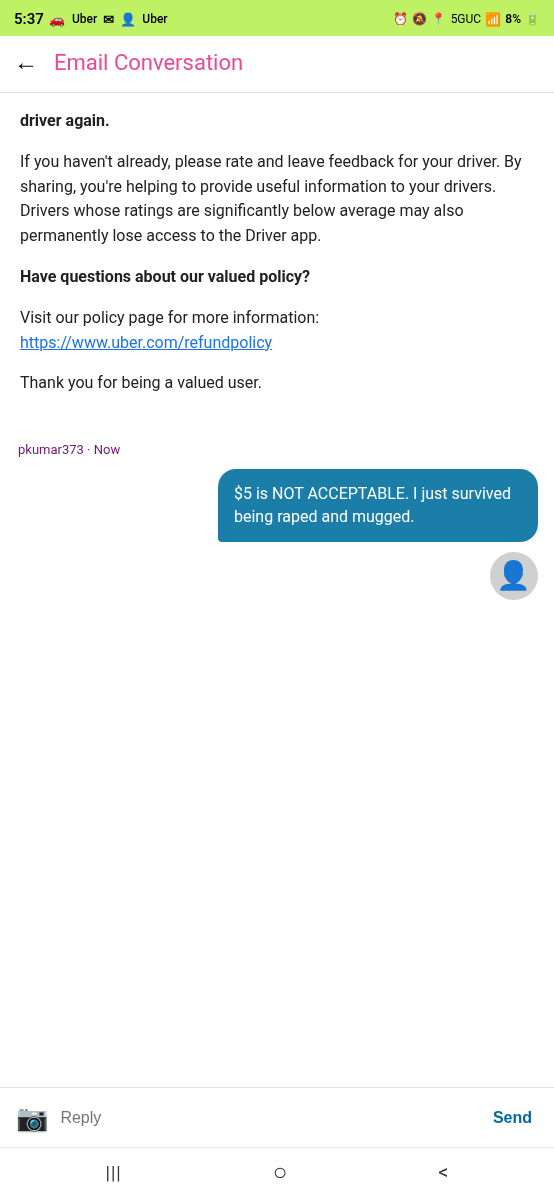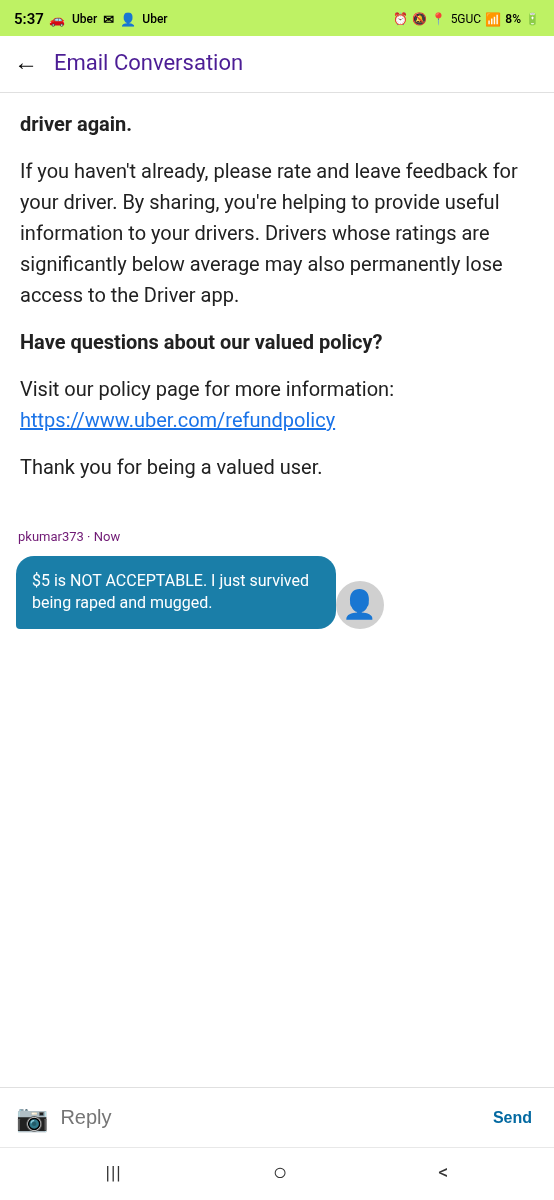--- a/index.html
+++ b/index.html
@@ -50,37 +50,37 @@
     }
     .back-arrow {
       font-size: 24px;
       color: #000;
       cursor: pointer;
       padding: 4px;
     }
     .app-bar-title {
       font-size: 22px;
       font-weight: 400;
-      color: #4c1d95;
+      color: #ec4899;
     }
 
     
     .content-area {
       flex: 1;
       background: #ffffff;
       overflow-y: auto;
       padding: 0;
       display: flex;
       flex-direction: column;
     }
 
     
     .email-body {
       padding: 16px 20px 20px 20px;
-      font-size: 20px;
+      font-size: 16px;
       color: #212121;
       line-height: 1.55;
     }
 
     .email-body p {
       margin-bottom: 16px;
     }
 
     .email-body .bold-text {
       font-weight: 700;
@@ -103,21 +103,22 @@
     .sender-info {
       font-size: 13px;
       color: #701a75;
       margin-bottom: 4px;
       padding-left: 2px;
     }
 
     .chat-row {
       display: flex;
       align-items: flex-end;
-      gap: 0;
+      gap: 10px;
+      flex-direction: column;
     }
 
     .chat-bubble-user {
       background: #1a7ea8;
       color: #ffffff;
       border-radius: 18px 18px 18px 4px;
       padding: 14px 16px;
       font-size: 16px;
       line-height: 1.4;
       max-width: 320px;
@@ -153,21 +154,21 @@
     .camera-icon {
       font-size: 26px;
       color: #555;
       cursor: pointer;
     }
 
     .reply-input-area {
       flex: 1;
       border: none;
       outline: none;
-      font-size: 20px;
+      font-size: 16px;
       color: #701a75;
       background: transparent;
       padding: 4px 0;
     }
 
     .send-button {
       font-size: 16px;
       color: #0369a1;
       font-weight: 600;
       cursor: pointer;

